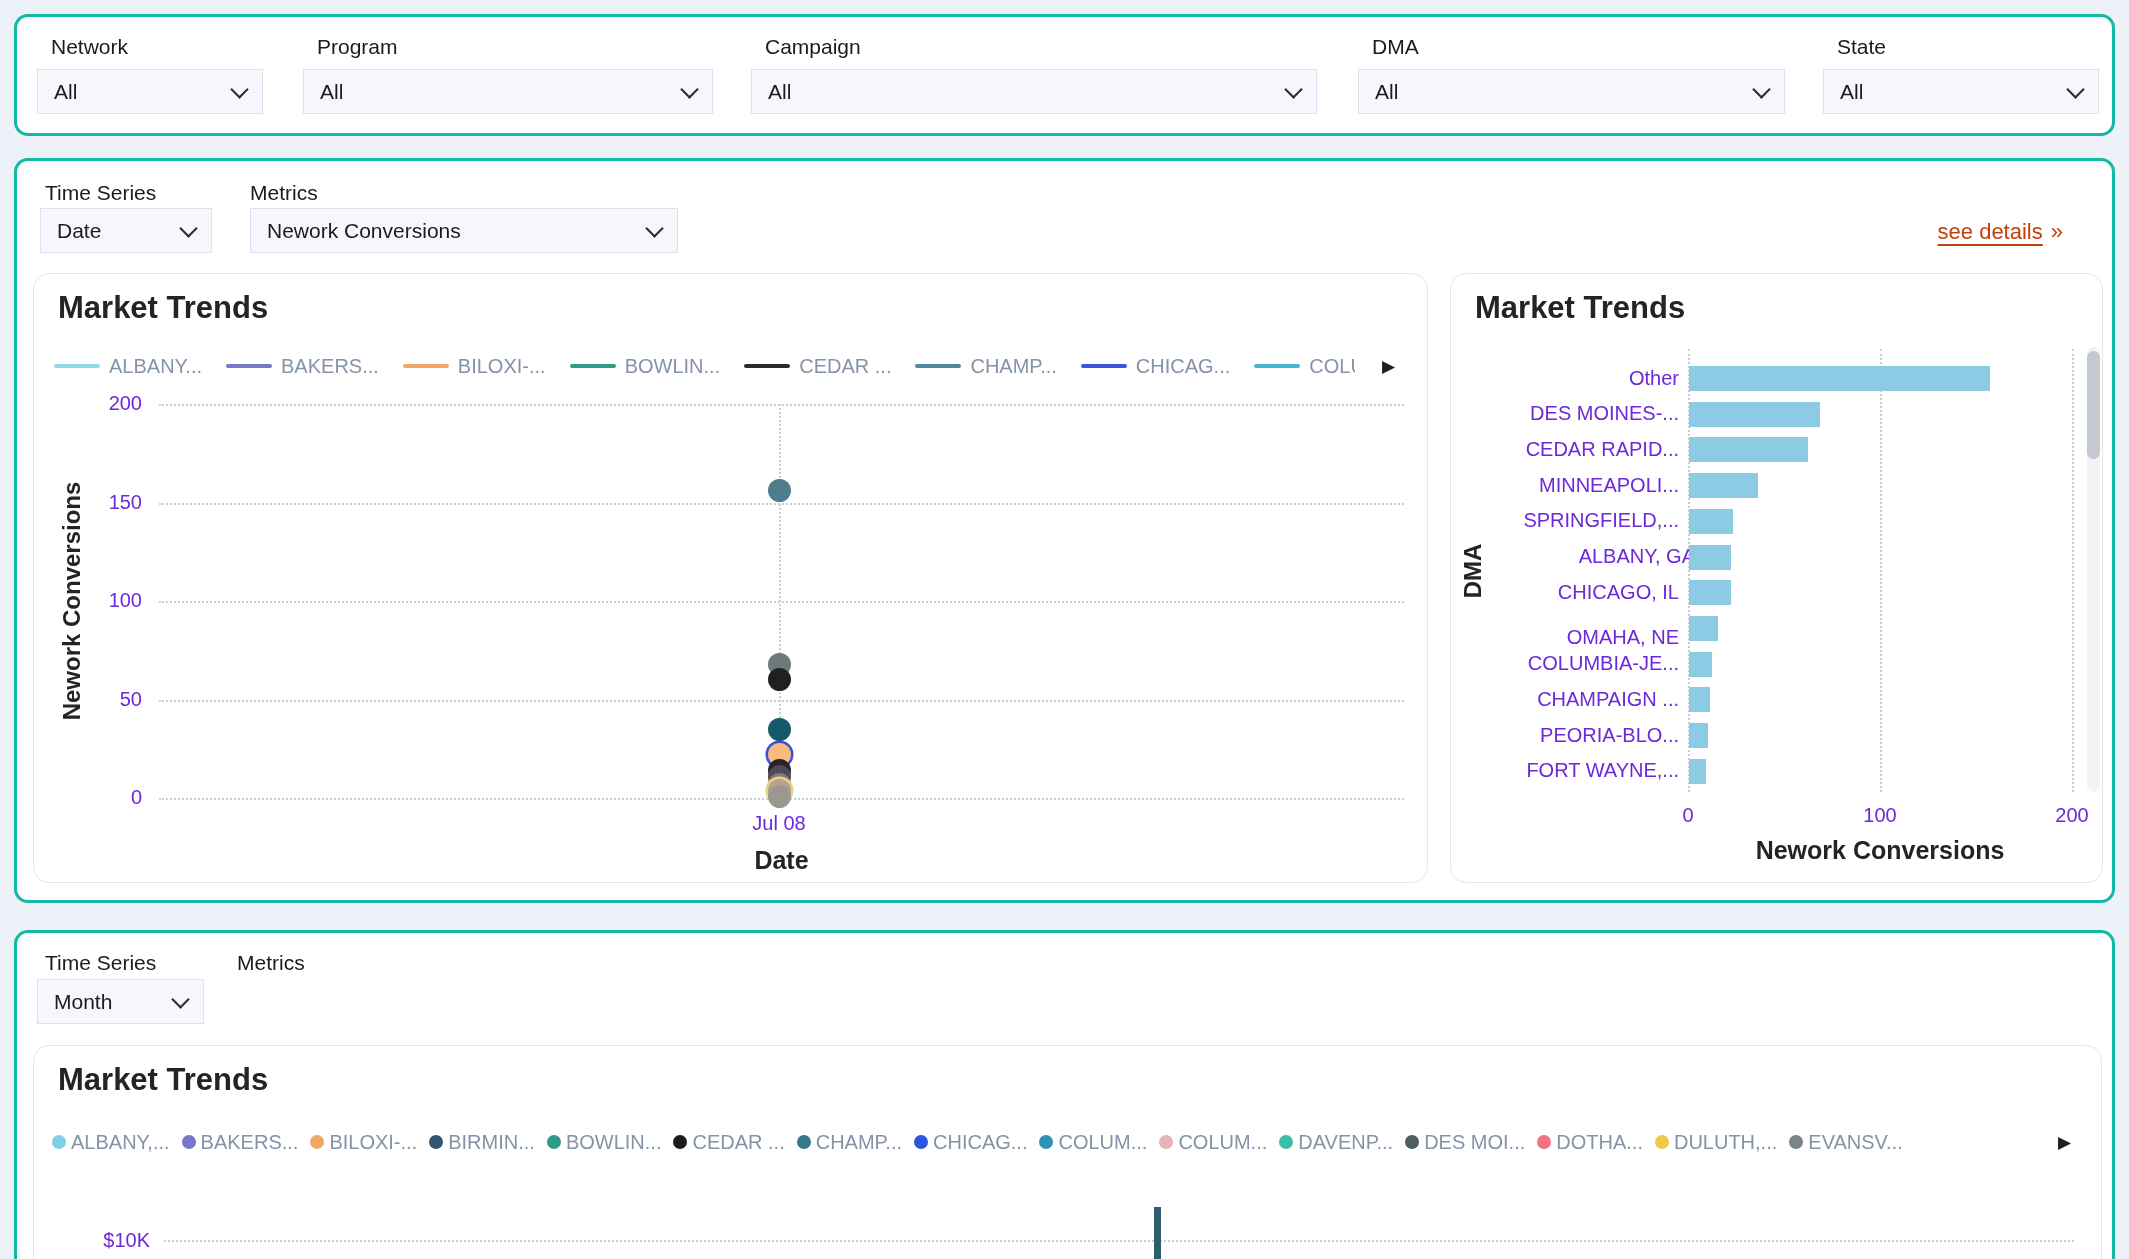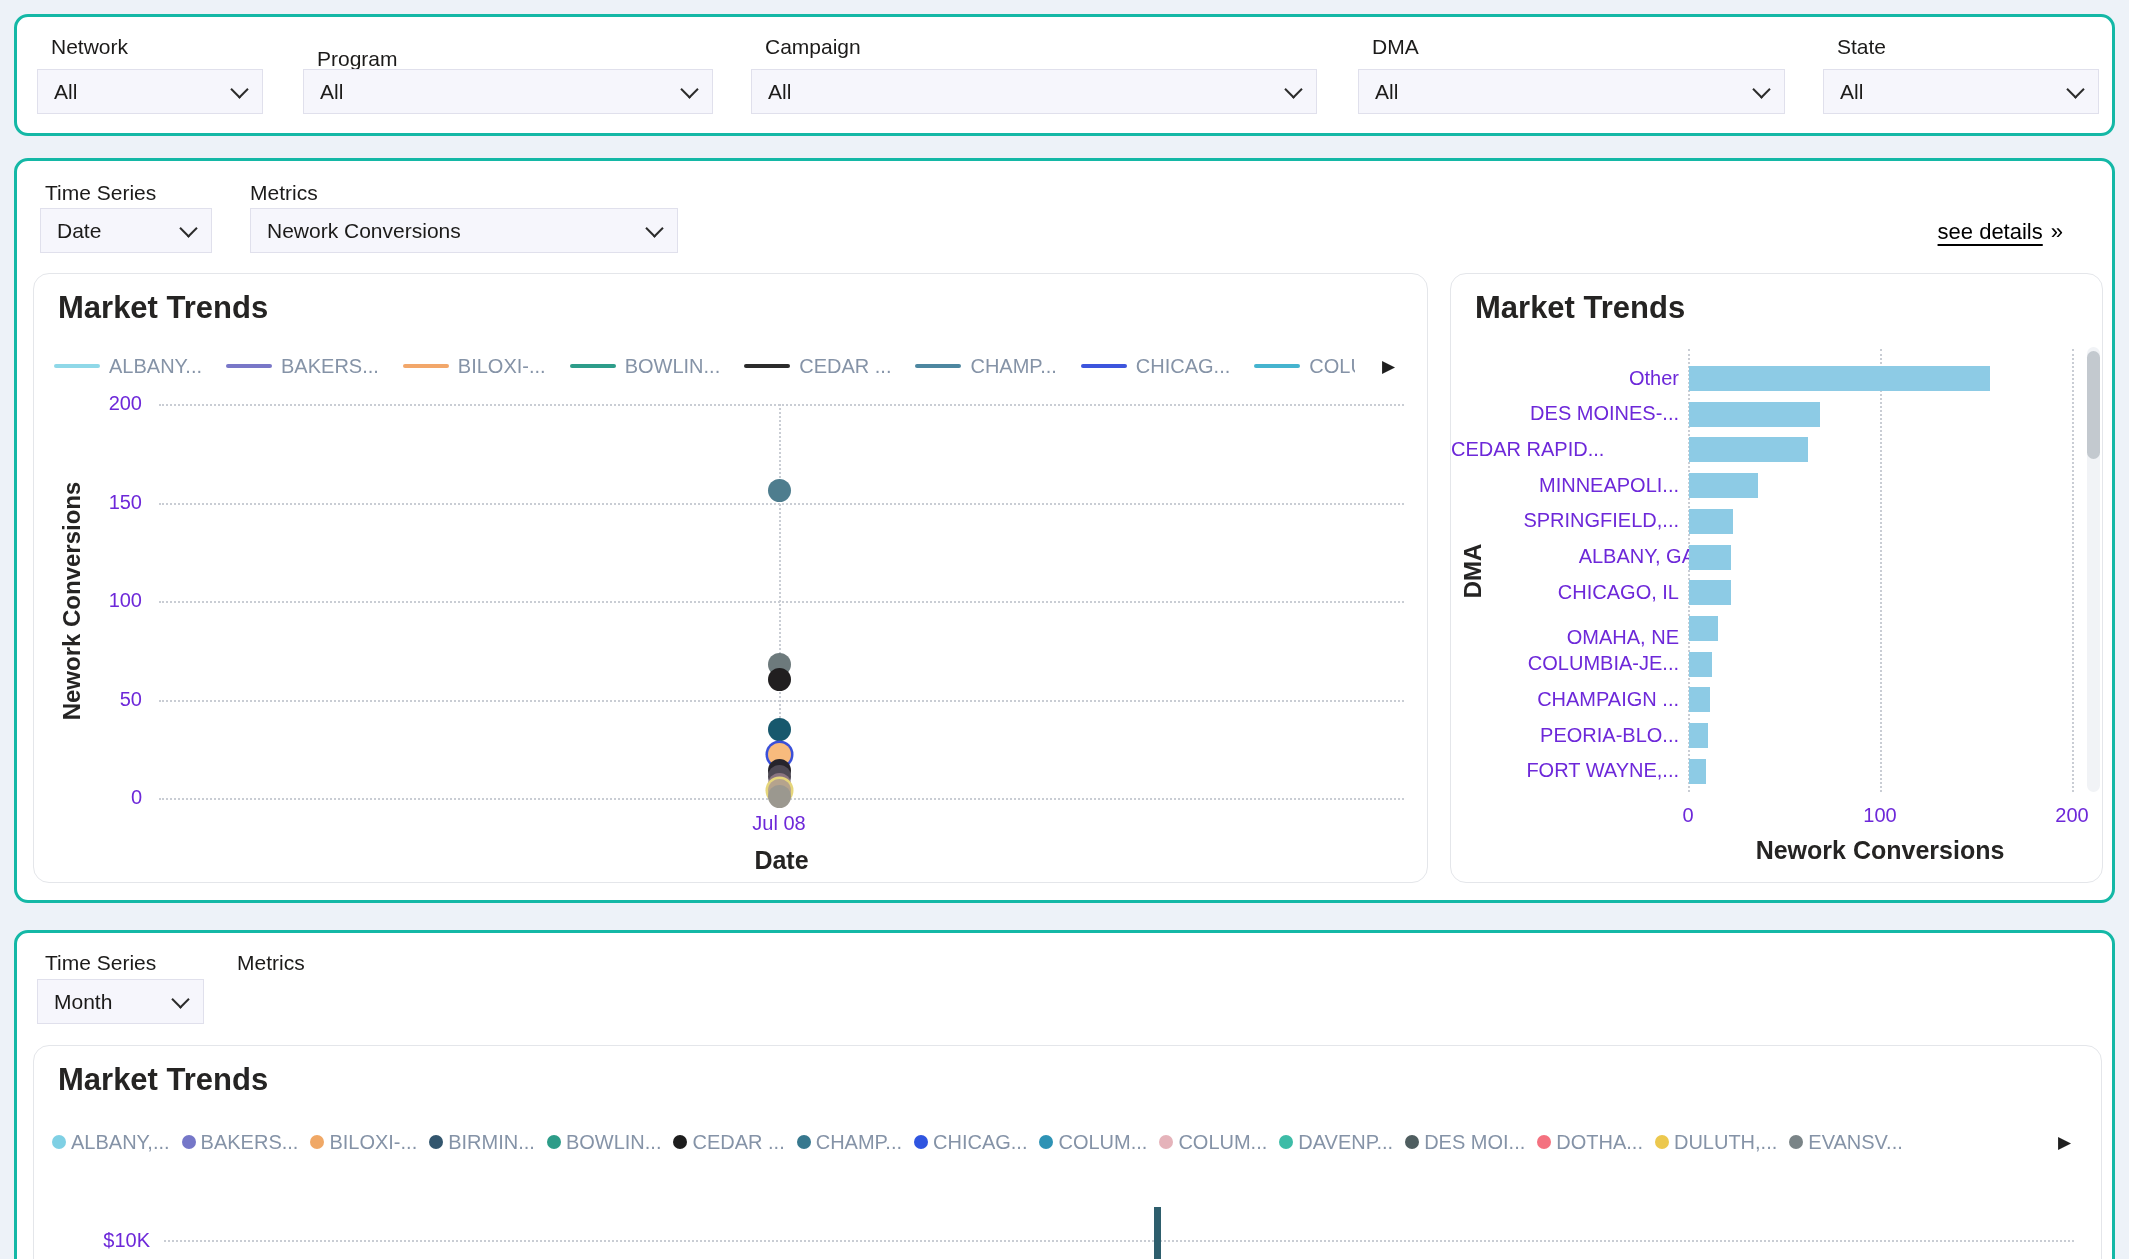--- a/index.html
+++ b/index.html
@@ -19,41 +19,41 @@
   .legend-label{font-size:20px;color:#8593a7;white-space:nowrap;}
   .line-swatch{width:46px;height:4px;border-radius:2px;margin-right:9px;flex:none;}
   .dot-swatch{width:14px;height:14px;border-radius:50%;margin-right:5px;flex:none;}
   .ofl-arrow{position:absolute;font-size:17px;color:#1f1f1f;cursor:pointer;}
   .gridline-h{position:absolute;height:0;border-top:2px dotted #c9cdd4;}
   .gridline-v{position:absolute;width:0;border-left:2px dotted #c9cdd4;}
   .tick{position:absolute;font-size:20px;color:#6d28d9;white-space:nowrap;}
   .axis-title{position:absolute;font-size:24px;font-weight:700;color:#252423;white-space:nowrap;}
   .scatter-dot{position:absolute;border-radius:50%;}
   .hbar{position:absolute;}
-  .see-details{position:absolute;font-size:22px;color:#000000;cursor:pointer;white-space:nowrap;}
+  .see-details{position:absolute;font-size:22px;color:#c2410c;cursor:pointer;white-space:nowrap;}
   .see-details .txt{text-decoration:underline;text-underline-offset:5px;}
   .see-details .arr{text-decoration:none;margin-left:8px;}
   .sb-track{position:absolute;background:#f1f3f6;border-radius:7px;}
   .sb-thumb{position:absolute;background:#c3c9cf;border-radius:7px;cursor:pointer;}
 </style>
 </head>
 <body>
 
 <div class="page">
 
   <section class="card" id="filterBar" style="left:14px;top:14px;width:2101px;height:122px;">
       <div style="position: absolute; left: 20px; top: 18px; width: 226px;">
         <div class="flabel" style="left: 14px; top: 0px;">Network</div>
         <div class="dropdown" style="left: 0px; top: 34px; width: 226px;">
           <span class="dd-value">All</span>
           <span class="chev"></span>
         </div>
       </div>
       <div style="position: absolute; left: 286px; top: 18px; width: 410px;">
-        <div class="flabel" style="left: 14px; top: 0px; margin-top: 12px;">Program</div>
+        <div class="flabel" style="left: 14px; top: 0px;">Program</div>
         <div class="dropdown" style="left: 0px; top: 34px; width: 410px;">
           <span class="dd-value">All</span>
           <span class="chev"></span>
         </div>
       </div>
       <div style="position: absolute; left: 734px; top: 18px; width: 566px;">
         <div class="flabel" style="left: 14px; top: 0px;">Campaign</div>
         <div class="dropdown" style="left: 0px; top: 34px; width: 566px;">
           <span class="dd-value">All</span>
           <span class="chev"></span>
@@ -160,21 +160,21 @@
     <div class="gridline-v" style="left: 237px; top: 75px; height: 443px;"></div>
         <div class="tick" style="left: 237px; top: 530px; transform: translateX(-50%);">0</div>
         <div class="gridline-v" style="left: 429px; top: 75px; height: 443px;"></div>
         <div class="tick" style="left: 429px; top: 530px; transform: translateX(-50%);">100</div>
         <div class="gridline-v" style="left: 621px; top: 75px; height: 443px;"></div>
         <div class="tick" style="left: 621px; top: 530px; transform: translateX(-50%);">200</div>
         <div class="tick" style="left: 0px; width: 228px; top: 92.5px; text-align: right;">Other</div>
         <div class="hbar" style="left: 238px; top: 92px; height: 25px; width: 301.44px; background: rgb(141, 203, 229);"></div>
         <div class="tick" style="left: 0px; width: 228px; top: 128.2px; text-align: right;">DES MOINES-...</div>
         <div class="hbar" style="left: 238px; top: 127.7px; height: 25px; width: 130.56px; background: rgb(141, 203, 229);"></div>
-        <div class="tick" style="left: 0px; width: 228px; top: 163.9px; ">CEDAR RAPID...</div>
+        <div class="tick" style="left: 0px; width: 228px; top: 163.9px; text-align: right;">CEDAR RAPID...</div>
         <div class="hbar" style="left: 238px; top: 163.4px; height: 25px; width: 119.04px; background: rgb(141, 203, 229);"></div>
         <div class="tick" style="left: 0px; width: 228px; top: 199.6px; text-align: right;">MINNEAPOLI...</div>
         <div class="hbar" style="left: 238px; top: 199.1px; height: 25px; width: 69.12px; background: rgb(141, 203, 229);"></div>
         <div class="tick" style="left: 0px; width: 228px; top: 235.3px; text-align: right;">SPRINGFIELD,...</div>
         <div class="hbar" style="left: 238px; top: 234.8px; height: 25px; width: 44.16px; background: rgb(141, 203, 229);"></div>
         <div class="tick" style="left: 16px; width: 228px; top: 271px; text-align: right;">ALBANY, GA</div>
         <div class="hbar" style="left: 238px; top: 270.5px; height: 25px; width: 42.24px; background: rgb(141, 203, 229);"></div>
         <div class="tick" style="left: 0px; width: 228px; top: 306.7px; text-align: right;">CHICAGO, IL</div>
         <div class="hbar" style="left: 238px; top: 306.2px; height: 25px; width: 42.24px; background: rgb(141, 203, 229);"></div>
         <div class="tick" style="left: 0px; width: 228px; top: 352px; text-align: right;">OMAHA, NE</div>

